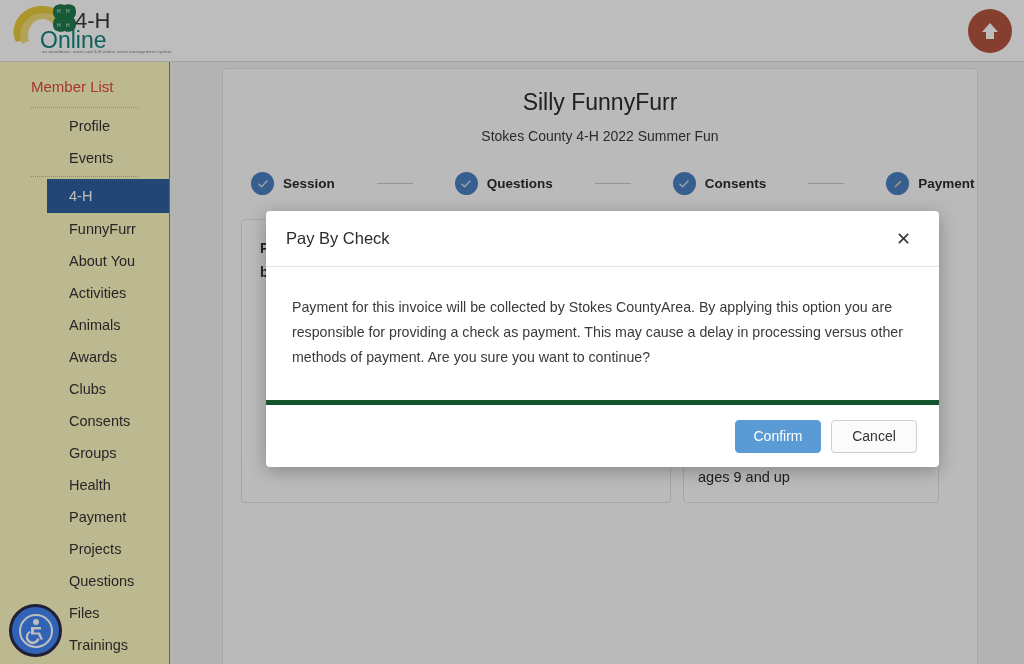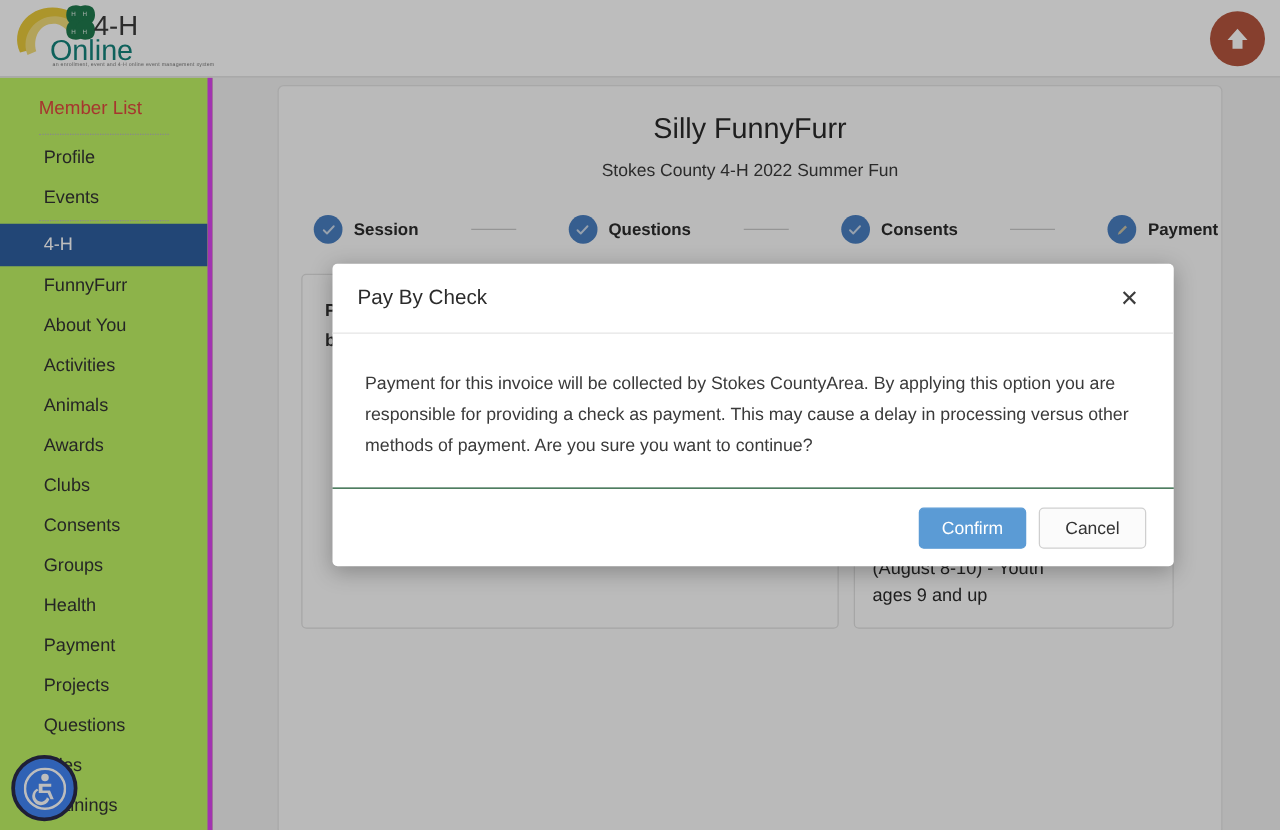--- a/index.html
+++ b/index.html
@@ -45,44 +45,45 @@
     background: #b5563f;
     border: none; cursor: pointer;
     display: flex; align-items: center; justify-content: center;
   }
   .scroll-top-btn svg { display:block; }
 
   
   .sidebar {
     position: absolute; left: 0; top: 62px;
     width: 170px; height: 602px;
-    background: #bef264;
-    border-right: 4px solid #d946ef;
+    background: #fef9c3;
+    border-right: 1px solid #d946ef;
     z-index: 4;
     overflow: hidden;
   }
   .side-head {
     padding: 16px 0 10px 31px;
     font-size: 15px;
     color: #e04a3f;
     font-weight: 400;
     cursor: pointer;
   }
   .side-sep {
     margin: 2px 31px 2px 31px;
     border-top: 1px dotted #b9b9b9;
     height: 0;
   }
   .side-item {
-    padding: 6px 0 6px 35px;
+    padding: 6px 0 6px 22px;
     font-size: 14.5px;
     color: #333333;
     cursor: pointer;
     line-height: 20px;
     white-space: nowrap;
+    margin-left: 47px;
   }
   .side-item.active {
     background: #2f5fa0;
     color: #ffffff;
     padding-top: 7px; padding-bottom: 7px;
   }
 
   .a11y-btn {
     position: absolute; left: 9px; bottom: 7px;
     width: 53px; height: 53px; border-radius: 50%;
@@ -210,22 +211,22 @@
   .modal-title {
     font-size: 16.5px; color: #2b2b2b; font-weight: 400;
     flex: 1 1 auto;
   }
   .modal-close {
     background: none; border: none; cursor: pointer;
     font-size: 18px; color: #3c3c3c; line-height: 1;
     padding: 4px 6px;
   }
   .modal-body {
-    padding: 28px 26px 20px 26px;
-    border-bottom: 1px solid #14532d;
+    padding: 28px 26px 30px 26px;
+    border-bottom: 5px solid #14532d;
   }
   .modal-text {
     font-size: 14.2px; line-height: 25px; color: #3a3a3a;
     margin: 0;
   }
   .modal-foot {
     height: 62px;
     display: flex; align-items: center; justify-content: flex-end;
     padding-right: 22px;
   }

